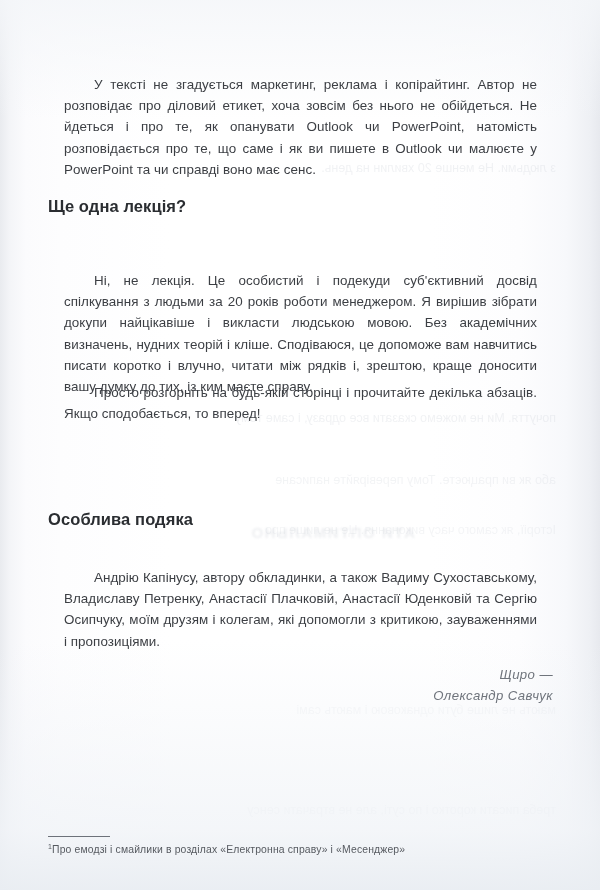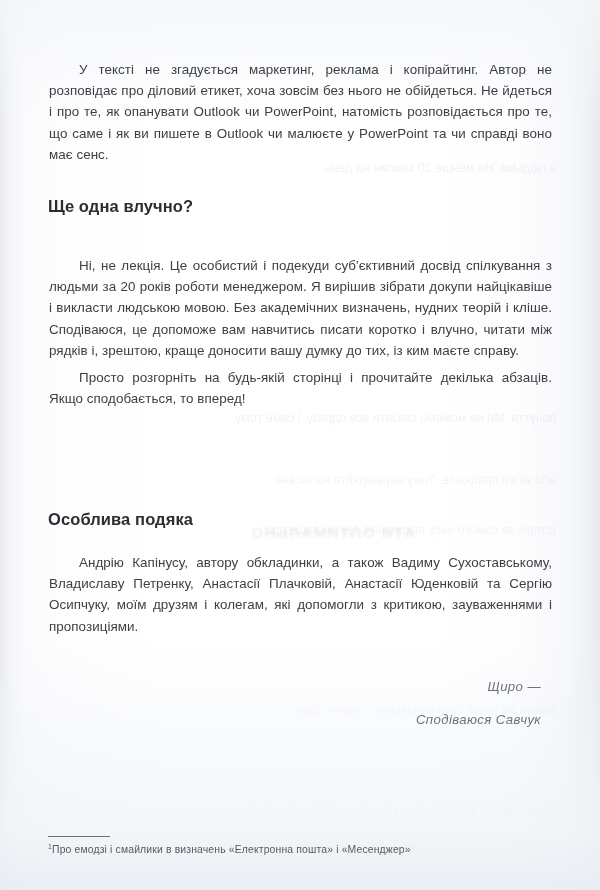--- a/index.html
+++ b/index.html
@@ -86,21 +86,21 @@
   
   .content {
     position: absolute;
     left: 48px;
     top: 0;
     width: 505px;
     height: 890px;
   }
 
   p.body-text {
-    margin: 1px;
+    margin: 16px;
     color: #3c3f44;
     font-size: 13.4px;
     line-height: 21.2px;
     text-align: justify;
     text-indent: 30px;
     letter-spacing: 0.05px;
   }
 
   h2.section-heading {
     margin: 0;
@@ -117,21 +117,21 @@
   #para-intro      { top: 58px; }
   #head-lecture    { top: 195px; }
   #para-lecture    { top: 254px; }
   #para-browse     { top: 366px; }
   #para-firstver   { top: 434px; }
   #head-thanks     { top: 508px; }
   #para-thanks     { top: 551px; }
   #signature-block { top: 664px; }
 
   .signature {
-    margin: 12px;
+    margin: 0;
     text-align: right;
     font-style: italic;
     color: #6f747c;
     font-size: 13.2px;
     line-height: 21px;
     letter-spacing: 0.4px;
   }
 
   .smiley {
     font-style: normal;
@@ -187,21 +187,21 @@
 
   <div class="page-tint"></div>
 
   <div class="content">
 
     <div class="blk" id="para-intro">
       <p class="body-text">У тексті не згадується маркетинг, реклама і копірайтинг. Автор не розповідає про діловий етикет, хоча зовсім без нього не обійдеться.  Не йдеться і про те, як опанувати Outlook чи PowerPoint, натомість розповідається про те, що саме і як ви пишете в Outlook чи малюєте у PowerPoint та чи справді воно має сенс.</p>
     </div>
 
     <div class="blk" id="head-lecture">
-      <h2 class="section-heading">Ще одна влучно?</h2>
+      <h2 class="section-heading">Ще одна лекція?</h2>
     </div>
 
     <div class="blk" id="para-lecture">
       <p class="body-text">Ні, не лекція. Це особистий і подекуди суб'єктивний досвід спілкування з людьми за 20 років роботи менеджером. Я вирішив зібрати докупи найцікавіше і викласти людською мовою. Без академічних визначень, нудних теорій і кліше. Сподіваюся, це допоможе вам навчитись писати коротко і влучно, читати між рядків і, зрештою, краще доносити вашу думку до тих, із ким маєте справу.</p>
     </div>
 
     <div class="blk" id="para-browse">
       <p class="body-text">Просто розгорніть на будь-якій сторінці і прочитайте декілька абзаців. Якщо сподобається, то вперед!</p>
     </div>
 
@@ -209,23 +209,23 @@
     <div class="blk" id="head-thanks">
       <h2 class="section-heading">Особлива подяка</h2>
     </div>
 
     <div class="blk" id="para-thanks">
       <p class="body-text">Андрію Капінусу, автору обкладинки, а також Вадиму Сухоставському, Владиславу Петренку, Анастасії Плачковій, Анастасії Юденковій та Сергію Осипчуку,  моїм друзям і колегам, які допомогли з критикою, зауваженнями і пропозиціями.</p>
     </div>
 
     <div class="blk" id="signature-block">
       <p class="signature">Щиро —</p>
-      <p class="signature">Сподіваюся Савчук</p>
+      <p class="signature">Олександр Савчук</p>
     </div>
 
   </div>
 
   <div class="footnote-area">
     <div class="footnote-rule"></div>
-    <p class="footnote-text"><sup>1</sup><span>Про емодзі і смайлики в визначень «Електронна пошта» і «Месенджер»</span></p>
+    <p class="footnote-text"><sup>1</sup><span>Про емодзі і смайлики в розділах «Електронна справу» і «Месенджер»</span></p>
   </div>
 
 </div>
 
 </body></html>

